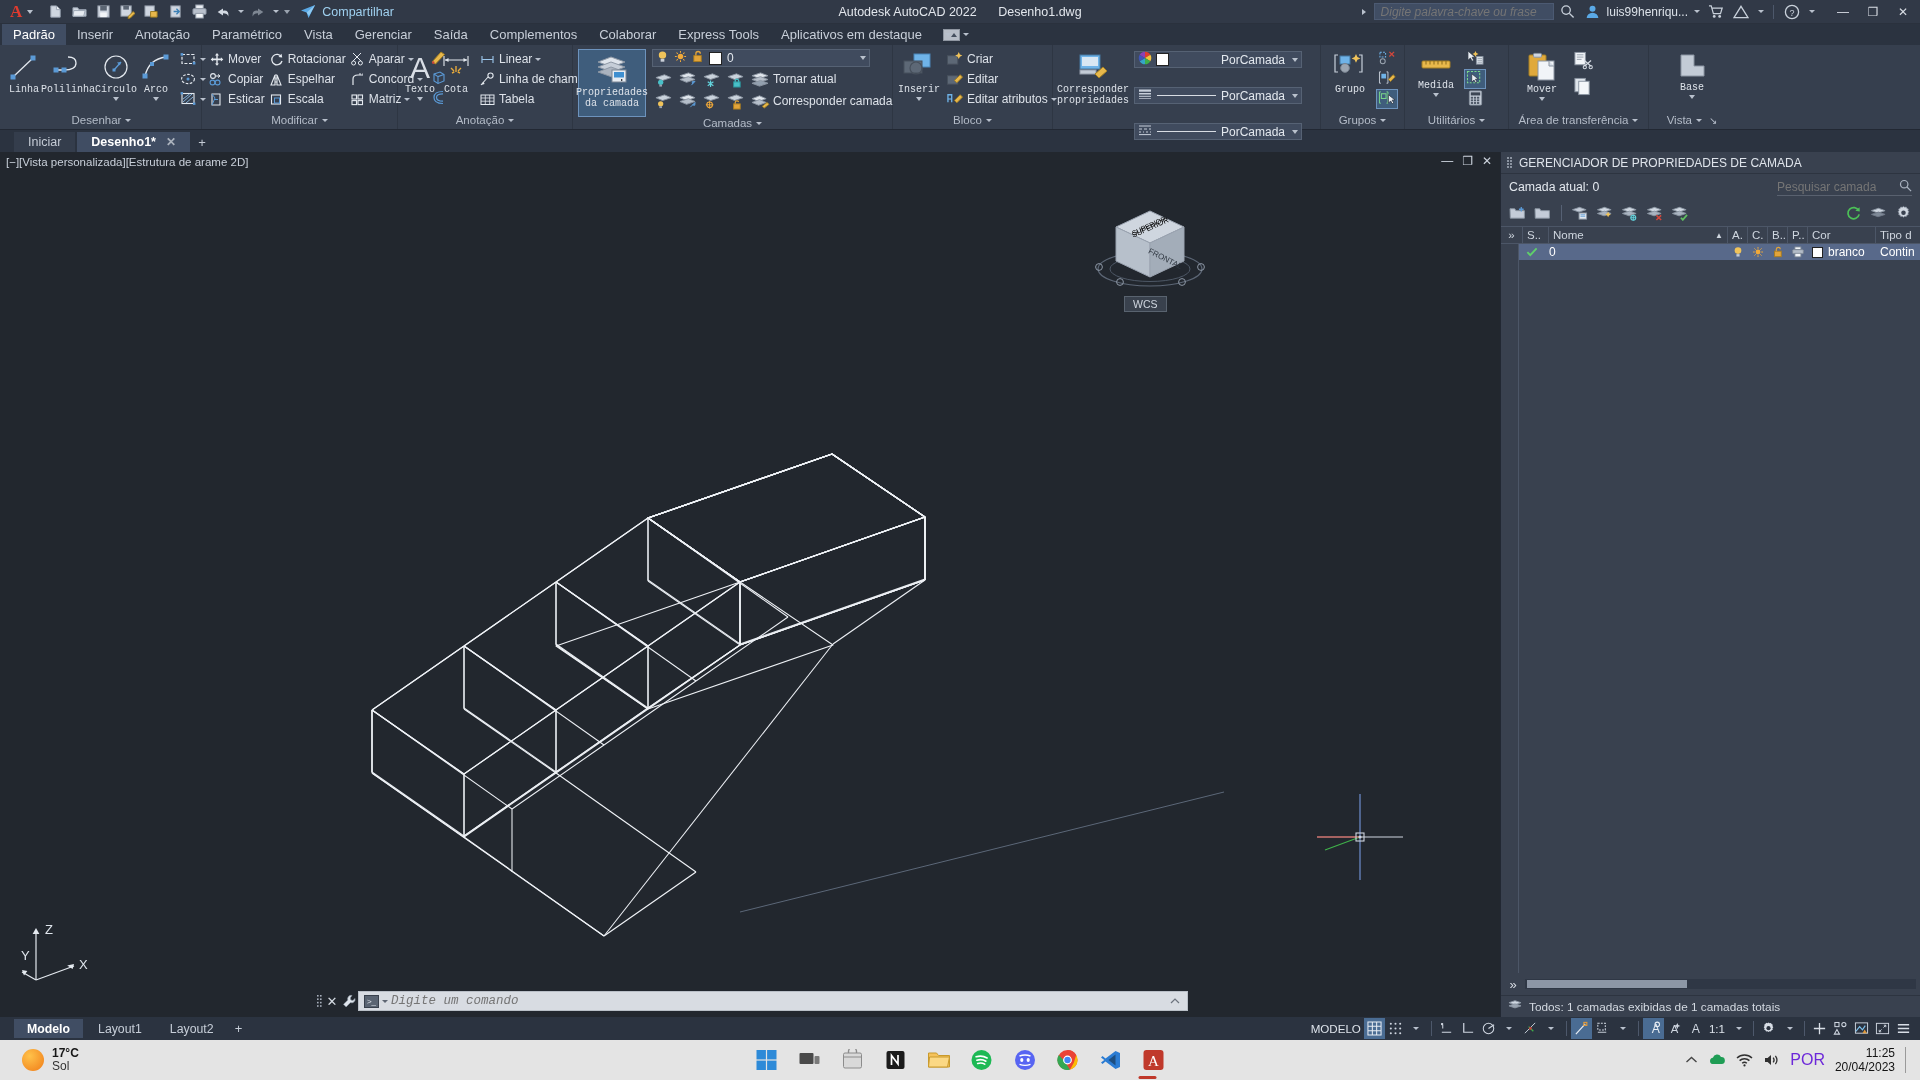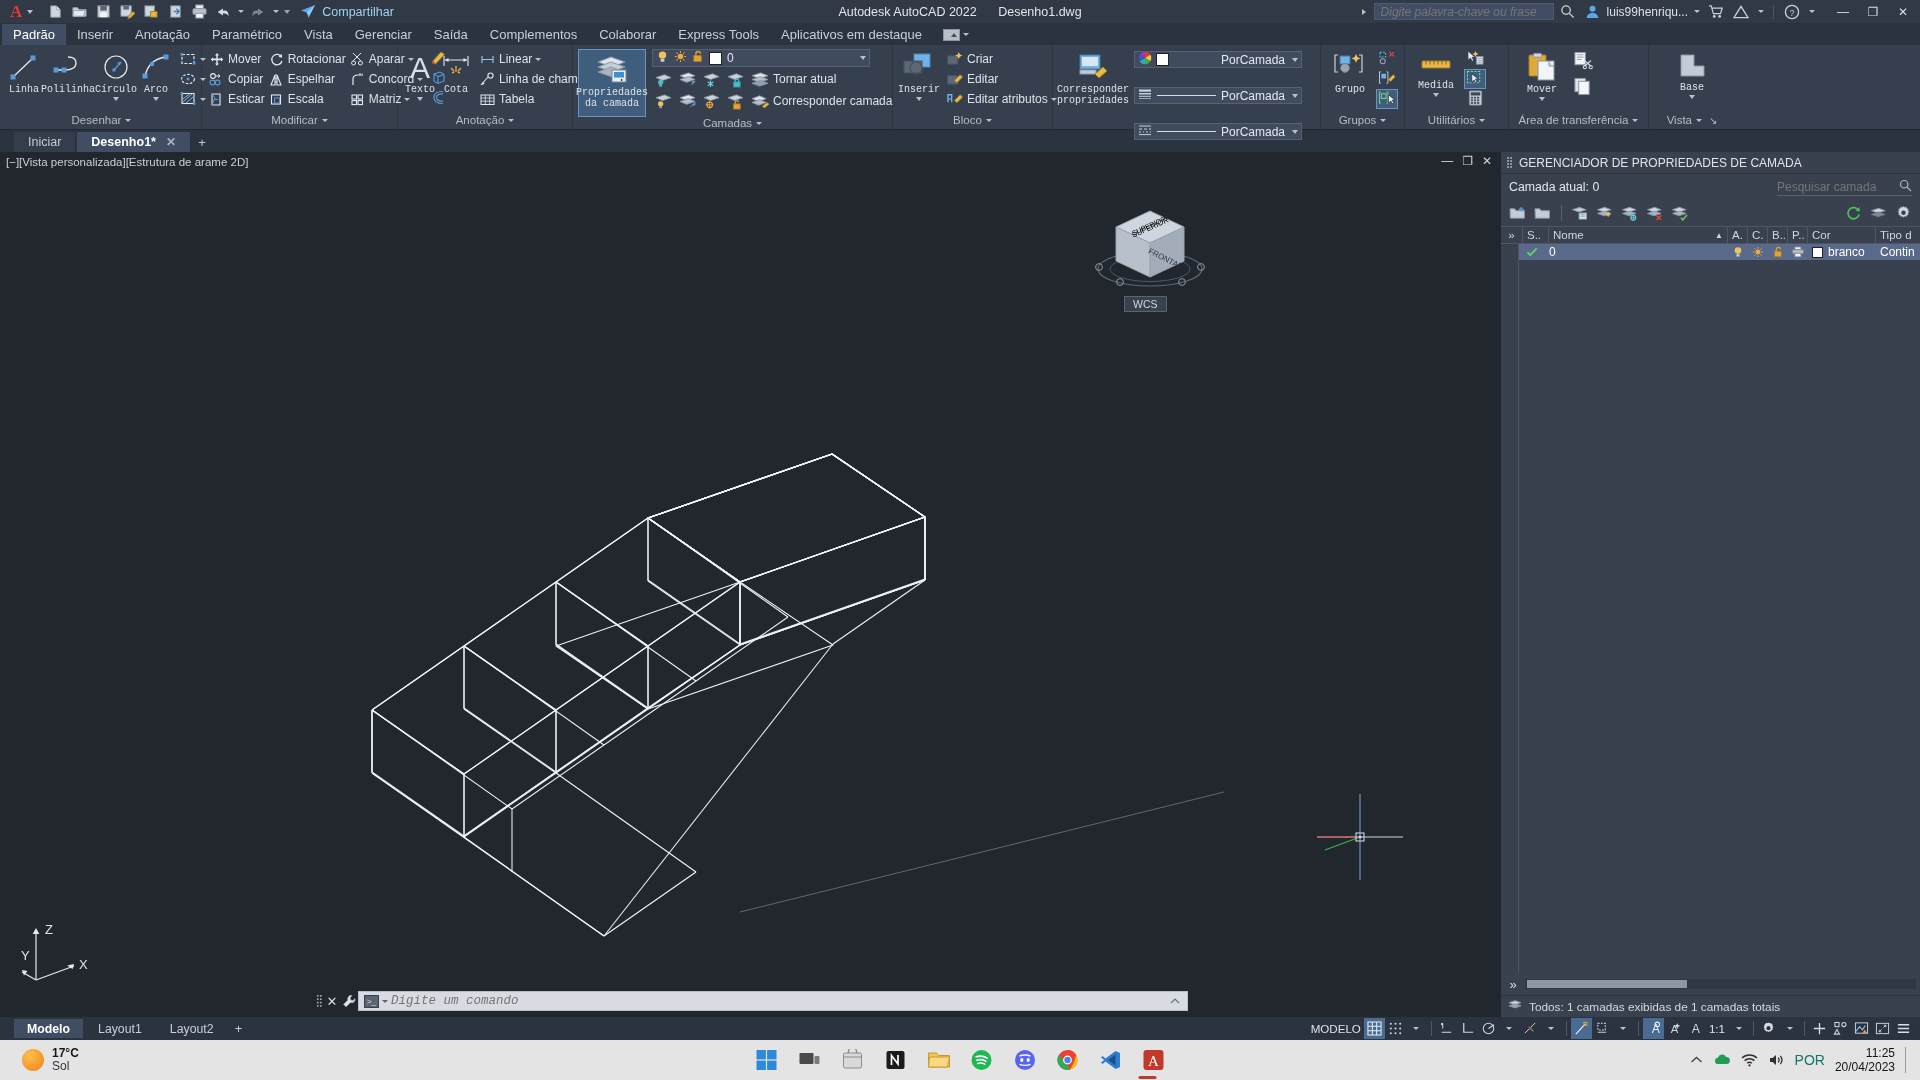--- a/index.html
+++ b/index.html
@@ -1756,21 +1756,21 @@
             <path d="M6.2 10.2 A3.5 3.5 0 0 1 10.8 10.2" fill="none" stroke="#303030" stroke-width="1.5"></path>
             <circle cx="8.5" cy="12.4" r="1.1" fill="#303030"></circle>
           </svg>
       </span>
       <span class="tray-i">
         <svg width="17" height="14" viewBox="0 0 17 14">
             <path d="M2 5 H4.6 L8 2 V12 L4.6 9 H2 Z" fill="#303030"></path>
             <path d="M10.2 4.6 a4 4 0 0 1 0 4.8 M12.4 2.8 a7 7 0 0 1 0 8.4" fill="none" stroke="#303030" stroke-width="1.3"></path>
           </svg>
       </span>
-      <span class="tray-i" style="font-size:14px;color:#0f766e">POR</span>
+      <span class="tray-i" style="font-size:16px;color:#6d28d9">POR</span>
       <div class="clock">
         <span>11:25</span>
         <span>20/04/2023</span>
       </div>
       <span class="notif-bar"></span>
     </div>
   </div>
 
 </div>
 

